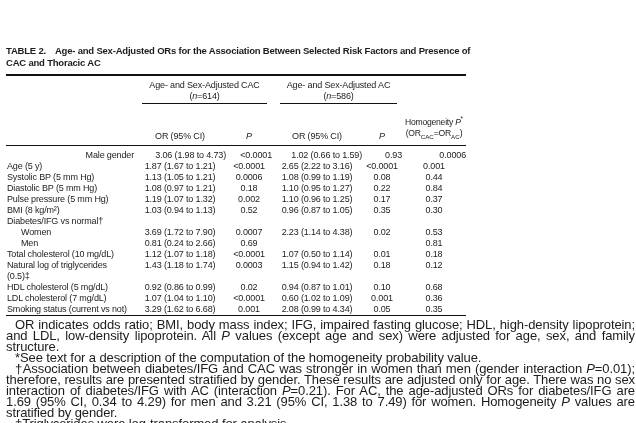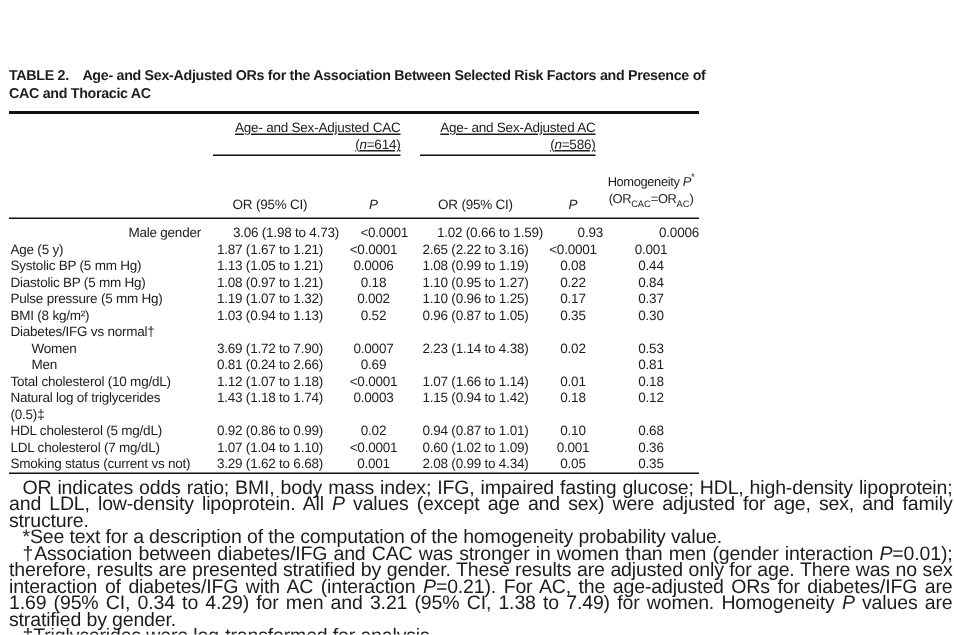--- a/index.html
+++ b/index.html
@@ -13,21 +13,21 @@
   .title .tnum{margin-right:9px;}
 
   
   table.tbl{border-collapse:collapse;table-layout:fixed;width:460px;margin-top:5px;
             border-top:2.4px solid #111;border-bottom:1.4px solid #111;}
   .tbl th,.tbl td{font-weight:normal;font-size:9px;letter-spacing:-0.15px;padding:0;}
 
   thead th{vertical-align:bottom;}
   th.spanhead{padding-top:4px;}
   th.spanhead .inner{margin:0 5px 0 8px;border-bottom:1.1px solid #111;
-                     text-align:right;line-height:11px;padding-bottom:1px;text-decoration:underline;}
+                     text-align:center;line-height:11px;padding-bottom:1px;}
   tr.colheads th{border-bottom:1.5px solid #111;padding:9px 0 3px;line-height:11px;}
   th.homhead{font-size:8.6px;letter-spacing:-0.25px;line-height:10px;text-align:center;}
   sub{font-size:6.2px;letter-spacing:0;}
   sup{font-size:6.5px;}
   i{font-style:italic;}
 
   tbody td{padding:2.4px 0 1.6px;line-height:11px;vertical-align:top;}
   tbody tr:first-child td{padding-top:4px;text-align:right;}
   td.lbl{text-align:left;white-space:nowrap;padding-left:1px;}
   td.lbl.ind{padding-left:15px;}
@@ -151,21 +151,21 @@
         <td class="ctr">0.81 (0.24 to 2.66)</td>
         <td class="ctr">0.69</td>
         <td class="ctr"></td>
         <td class="ctr"></td>
         <td class="ctr">0.81</td>
       </tr>
       <tr>
         <td class="lbl">Total cholesterol (10 mg/dL)</td>
         <td class="ctr">1.12 (1.07 to 1.18)</td>
         <td class="ctr">&lt;0.0001</td>
-        <td class="ctr">1.07 (1.66 to 1.14)</td>
+        <td class="ctr">1.07 (0.50 to 1.14)</td>
         <td class="ctr">0.01</td>
         <td class="ctr">0.18</td>
       </tr>
       <tr>
         <td class="lbl">
           <div>Natural log of triglycerides</div>
           <div>(0.5)‡</div>
         </td>
         <td class="ctr">1.43 (1.18 to 1.74)</td>
         <td class="ctr">0.0003</td>

